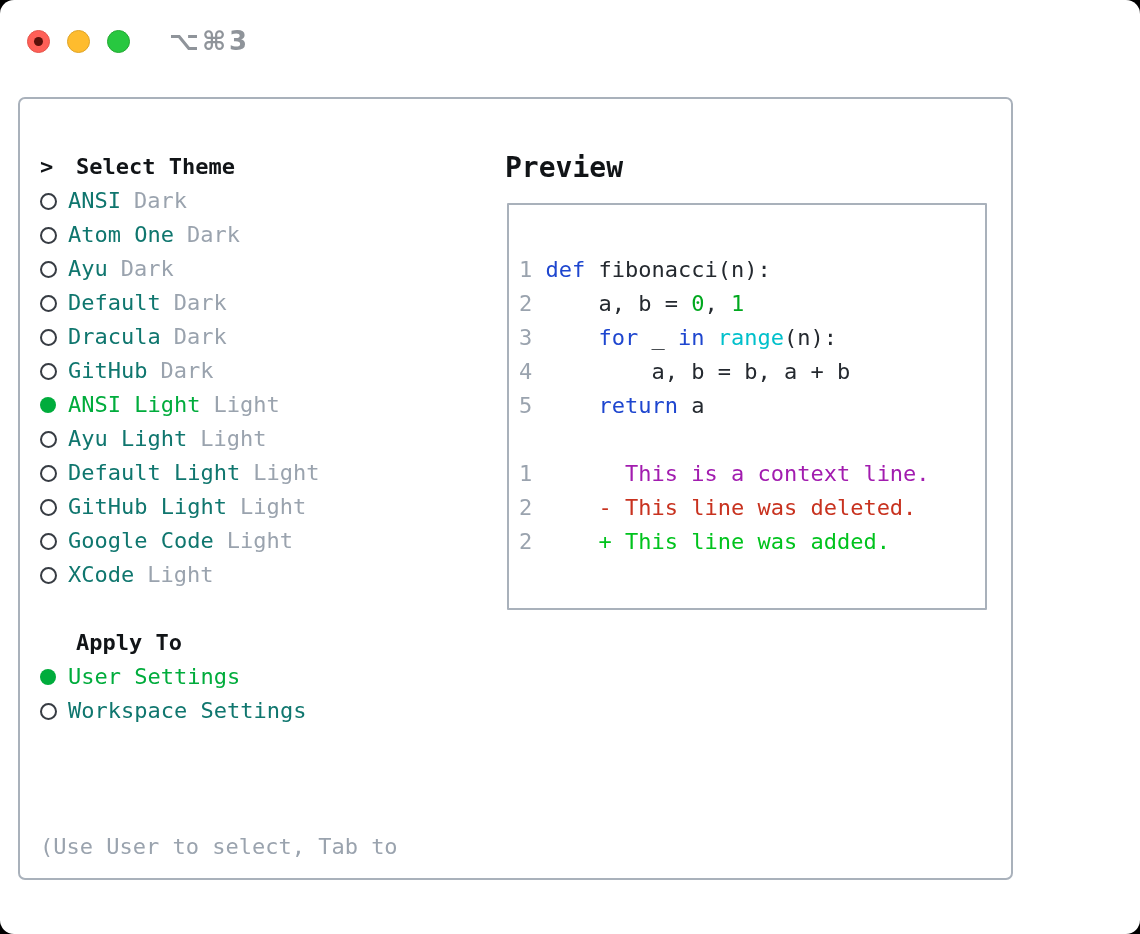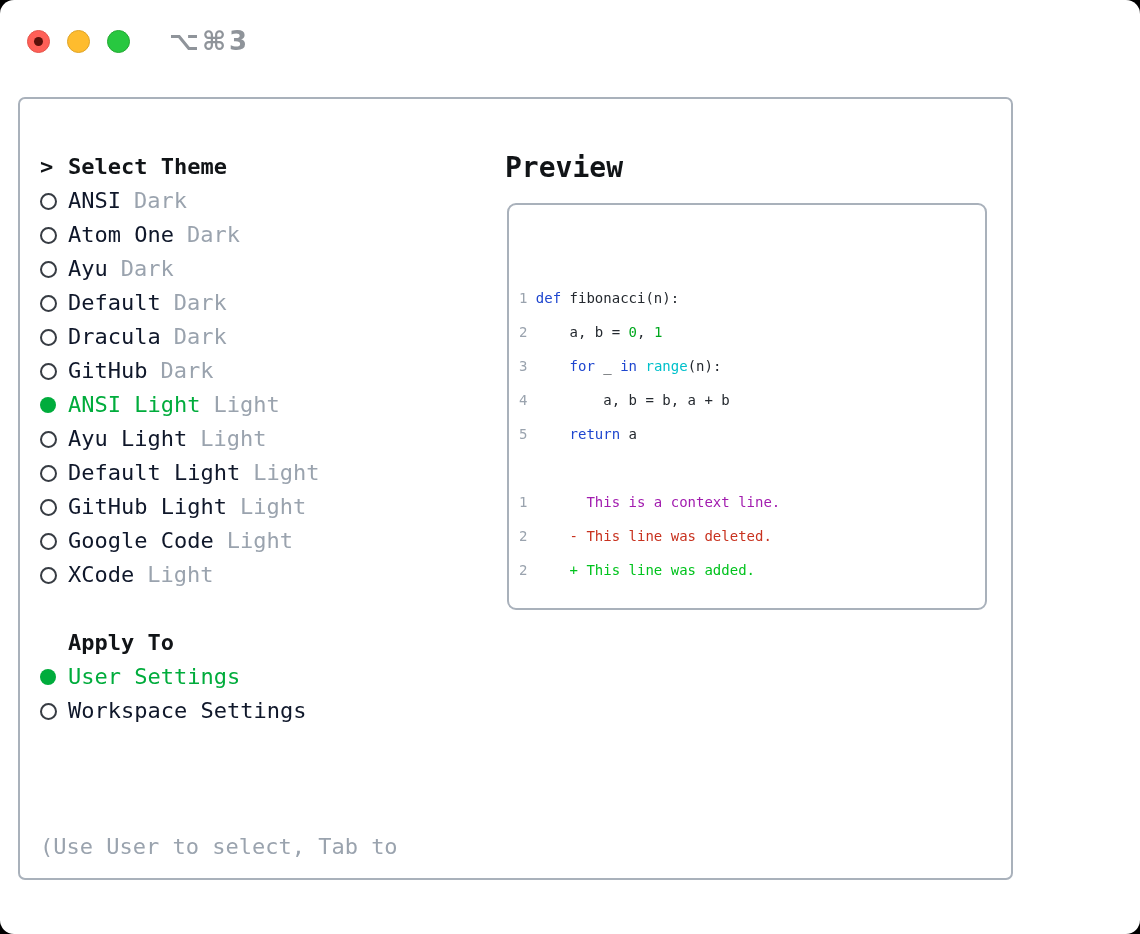--- a/index.html
+++ b/index.html
@@ -30,37 +30,37 @@
   .panel{
     position:absolute;left:18px;top:97px;width:995px;height:783px;box-sizing:border-box;
     border:2px solid #a9b1bb;border-radius:7px;background:#fff;
   }
   .rows{position:absolute;left:20px;top:51px;font-size:22px;line-height:34px;}
   .row{height:34px;display:flex;align-items:center;white-space:pre;}
   .marker{width:28px;display:flex;align-items:center;flex:0 0 28px;}
   .cursor{color:#111417;font-weight:bold;}
   .radio{width:13px;height:13px;border-radius:50%;border:2px solid #373c43;box-sizing:content-box;}
   .radio.on{width:16px;height:16px;border:none;background:#00ac3c;}
-  .t-name{color:#0f172a;}
+  .t-name{color:#0f766e;}
   .t-variant{color:#9aa3ae;margin-left:13px;}
   .row.selected .t-name{color:#00ac3c;}
-  .hdr{color:#111417;font-weight:bold;}
+  .hdr{color:#111417;font-weight:bold;margin-left:8px;}
   .spacer{height:34px;}
   .help{
     position:absolute;left:20px;top:663px;color:#9aa3ae;font-size:22px;line-height:34px;white-space:pre;
   }
   
   .preview-title{
     position:absolute;left:485px;top:51px;height:34px;display:flex;align-items:center;
     color:#111417;font-size:28px;font-weight:bold;
   }
   .preview-box{
     position:absolute;left:487px;top:104px;width:480px;height:407px;box-sizing:border-box;
-    border:2px solid #a9b1bb;border-radius:9px;background:#fff;
-    padding:76px 10px;font-size:14px;line-height:34px;overflow:hidden;
+    border:2px solid #a9b1bb;border-radius:1px;background:#fff;
+    padding:48px 10px;font-size:22px;line-height:34px;overflow:hidden;
   }
   .pline{height:34px;white-space:pre;}
   .ln{color:#9aa3ae;}
   .c-fg{color:#24292f;}
   .c-kw{color:#1e46cf;}
   .c-num{color:#00a81e;}
   .c-builtin{color:#00c0cb;margin-top:30px;}
   .c-ctx{color:#a21caf;}
   .c-del{color:#c8321f;}
   .c-add{color:#00c31d;text-align:right;}

